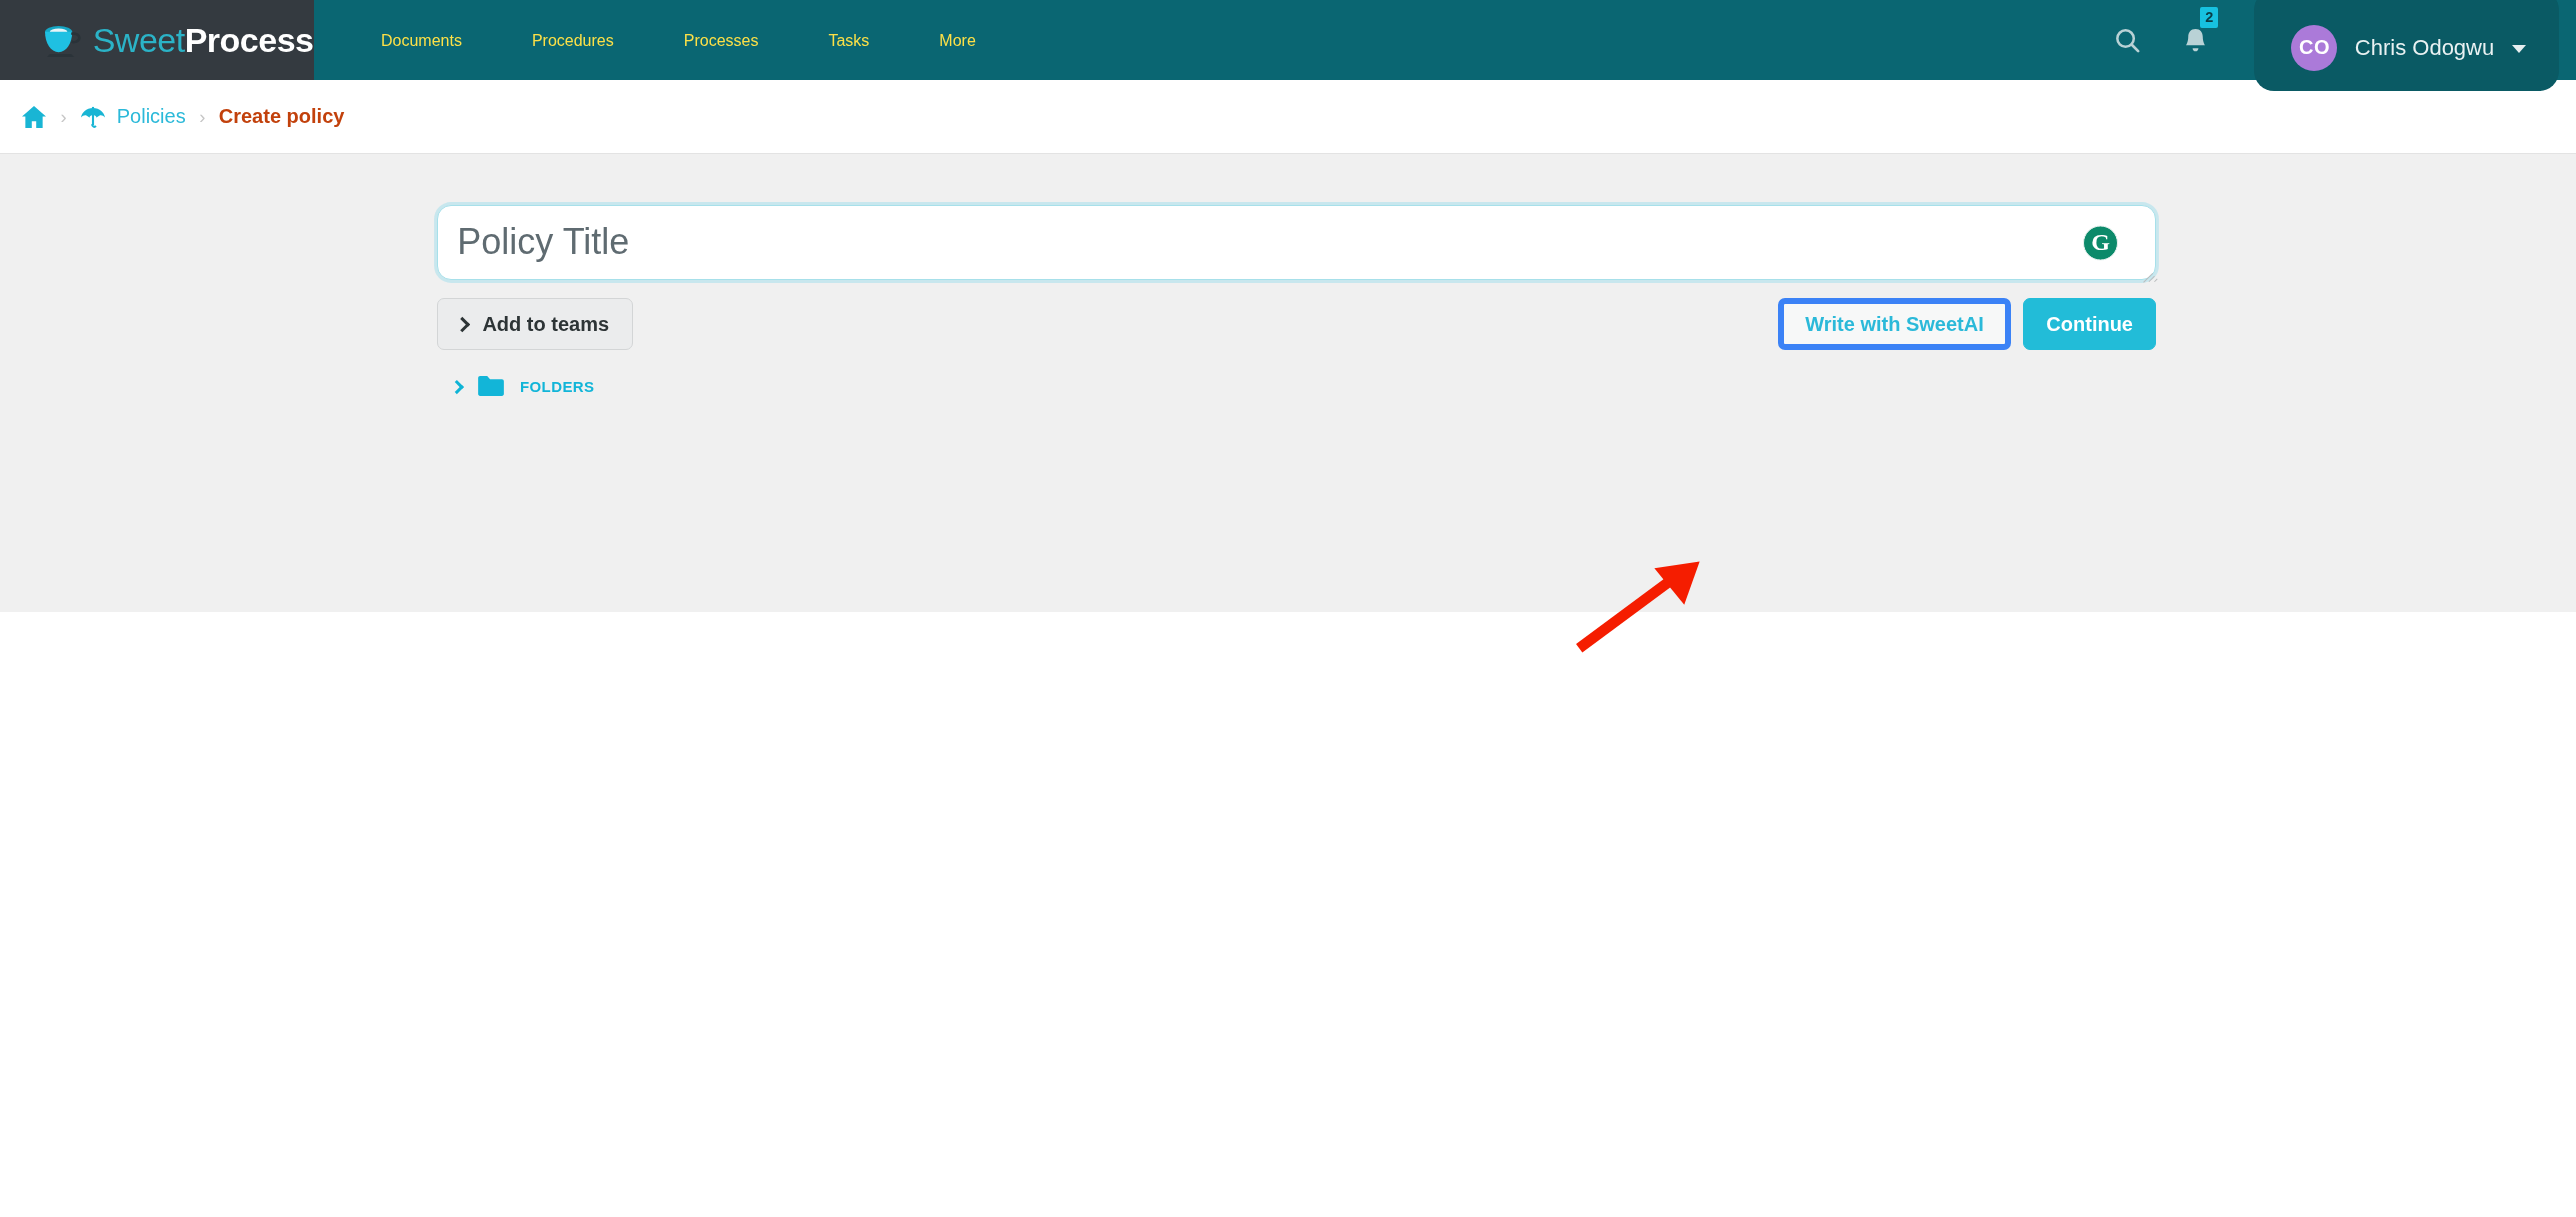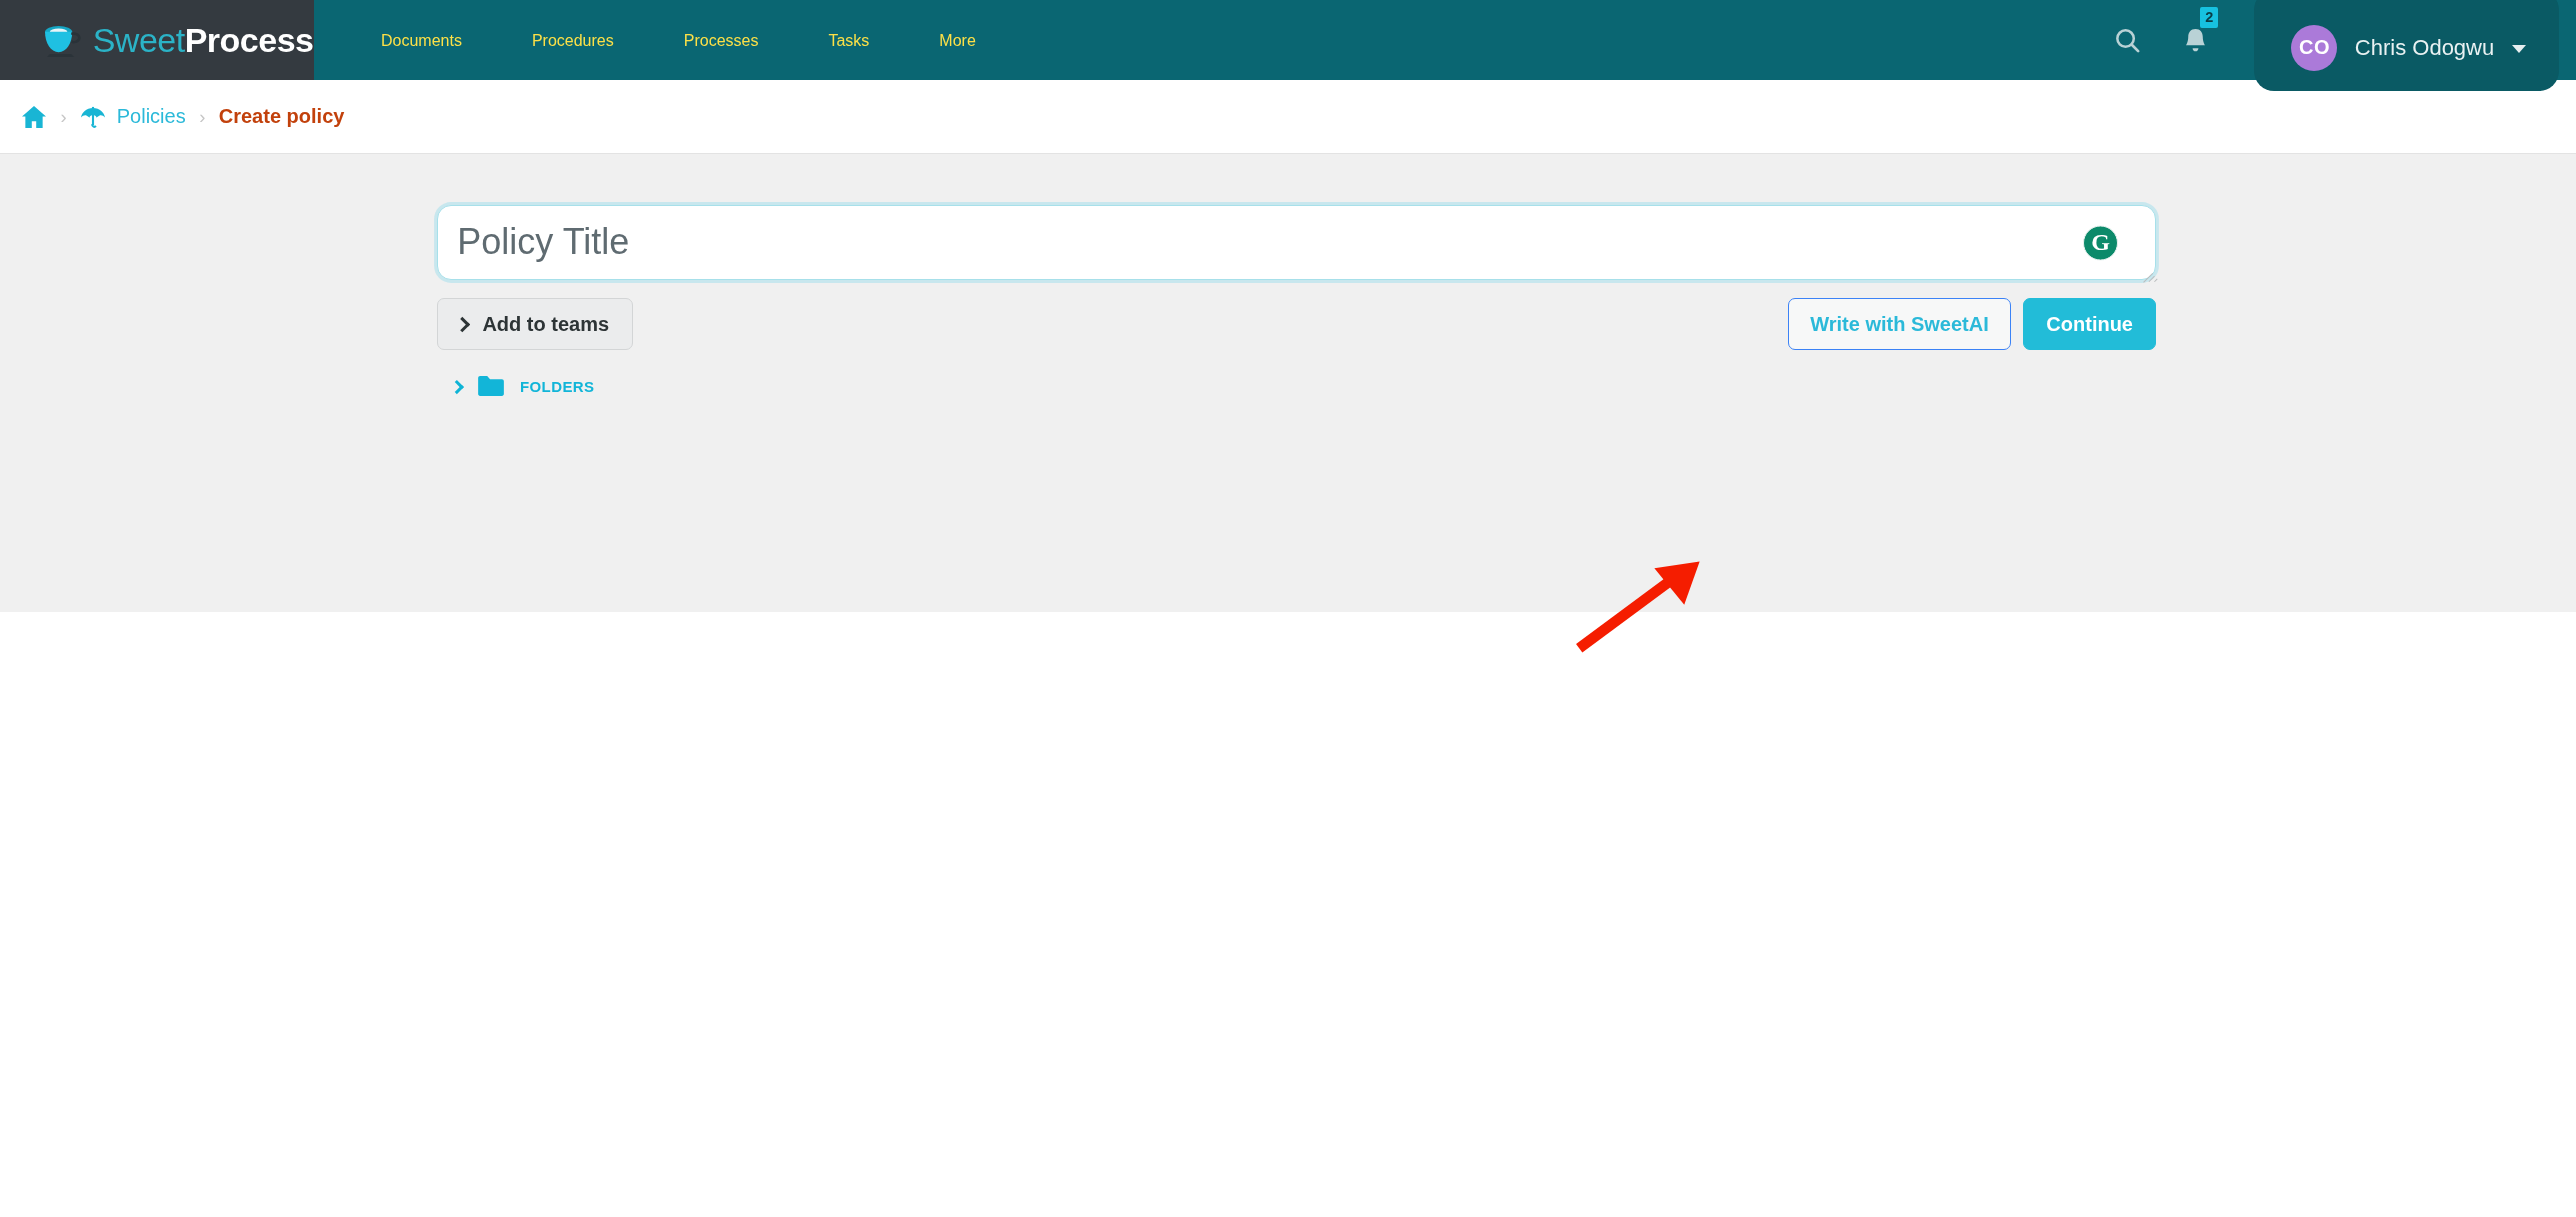--- a/index.html
+++ b/index.html
@@ -261,21 +261,21 @@
   .chev {
     display: inline-block;
     width: 10.6px; height: 10.6px;
     border-right: 3.4px solid currentColor;
     border-top: 3.4px solid currentColor;
     transform: rotate(45deg);
   }
   .btn-group { display: flex; gap: 12.6px; }
   .btn-sweetai {
     background: #f7f8f8;
-    border: 1px solid #3b82f6;
+    border: 6px solid #3b82f6;
     color: #2bb9d9;
     height: 52px;
     padding: 0 21px;
   }
   .btn-continue {
     background: #22bcd8;
     border: 1px solid #22bcd8;
     color: #ffffff;
     height: 52px;
     padding: 16px 22px;

